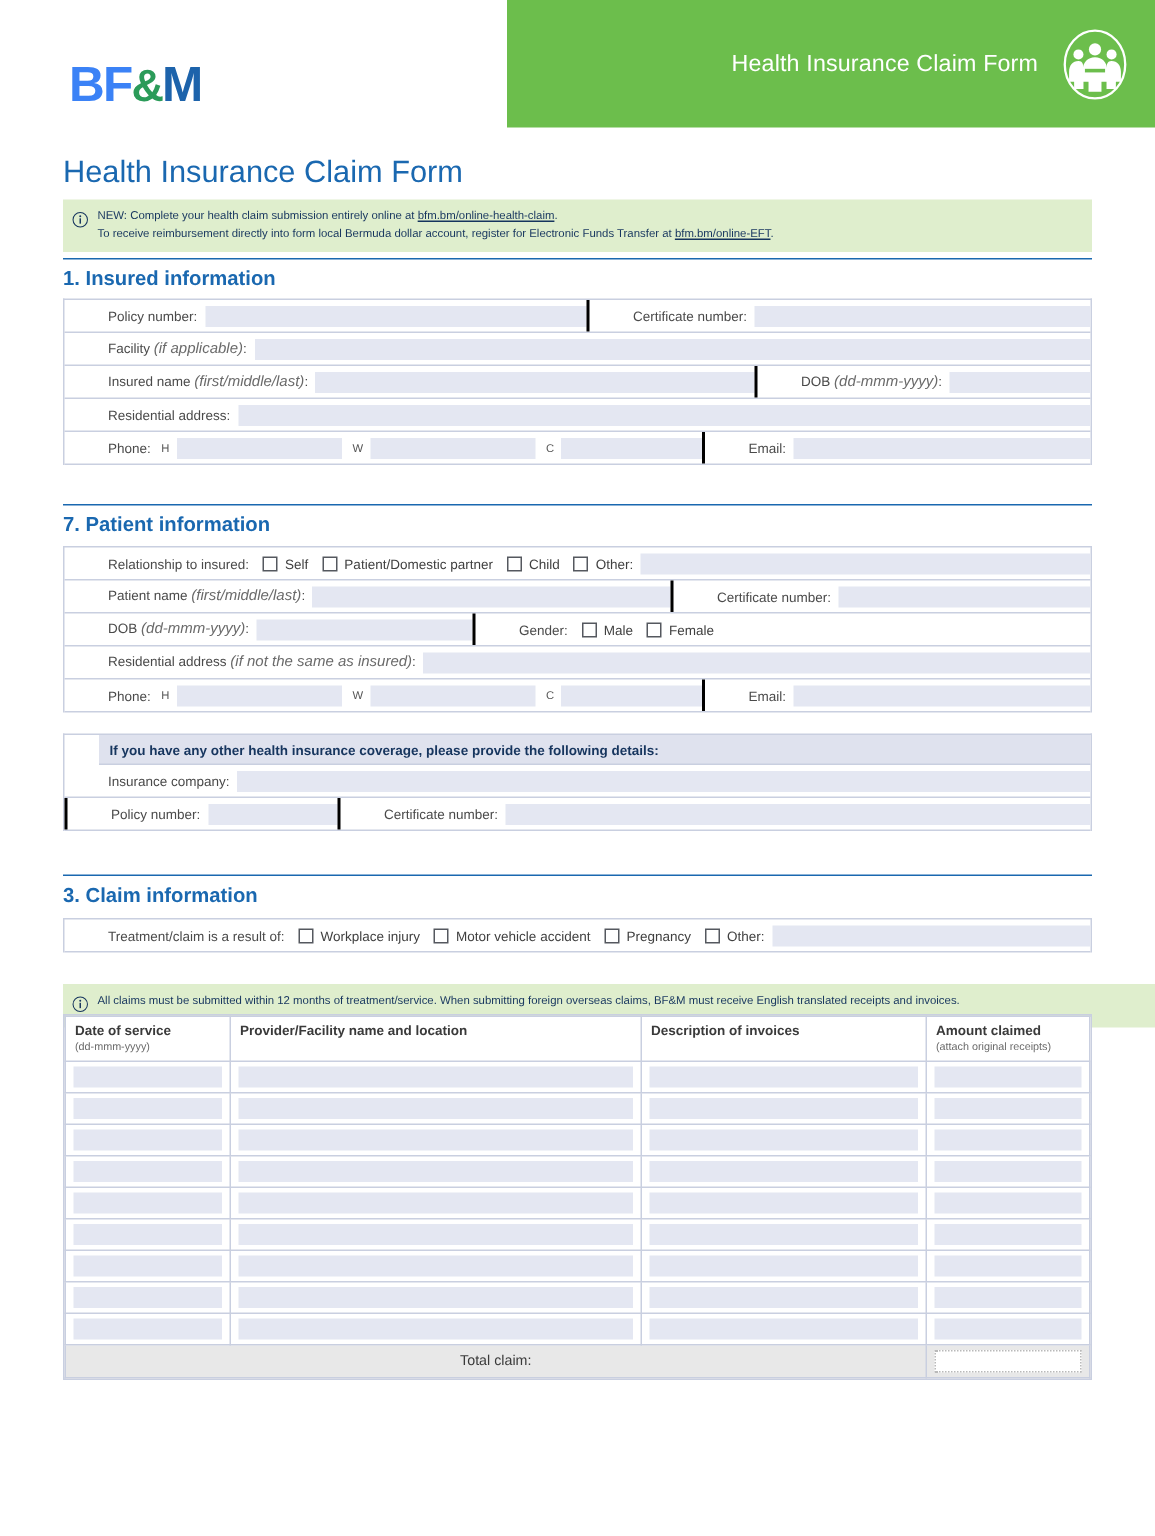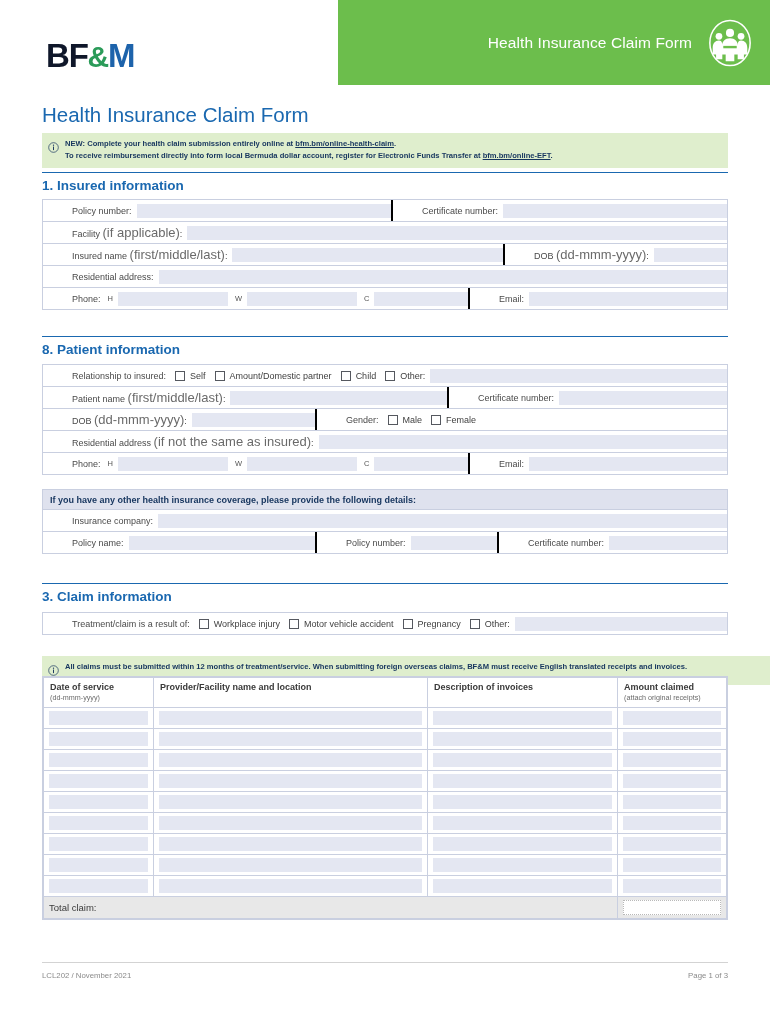--- a/index.html
+++ b/index.html
@@ -22,38 +22,38 @@
   .green-band-title {
     color: #ffffff; font-size: 15.5px; letter-spacing: .1px; white-space: nowrap;
   }
   .family-icon { width: 48px; height: 52px; flex: 0 0 auto; }
 
   .logo {
     position: absolute; left: 46px; top: 39px;
     font-size: 33px; font-weight: bold; letter-spacing: -1.2px;
     font-family: "Liberation Sans", sans-serif; line-height: 1;
   }
-  .logo .b1 { color: #0f172a; }
+  .logo .b1 { color: #3b82f6; }
   .logo .amp { color: #2b9b59; font-size: 30px; }
   .logo .b2 { color: #1d63ab; }
 
   
   .page-title {
     position: absolute; left: 42px; top: 103px;
     font-size: 20.5px; color: #1a68b0; font-weight: normal;
   }
 
   
   .notice {
     background: #dfeecd; display: flex; align-items: flex-start; gap: 6px;
     padding: 5px 8px 5px 6px;
   }
   .notice-top { position: absolute; left: 42px; top: 133px; width: 686px; }
   .notice .i-icon { flex: 0 0 auto; margin-top: 1px; }
-  .notice-body { font-size: 7.6px; line-height: 1.62; color: #16355e; font-weight: bold; }
+  .notice-body { font-size: 7.6px; line-height: 1.62; color: #16355e; font-weight: normal; }
   .notice-body a { color: #16355e; text-decoration: underline; }
 
   .notice-claims {
     position: absolute; left: 42px; top: 656px; width: 764px;
   }
   .notice-claims .notice-body { line-height: 1.6; }
 
   
   .sec-head {
     position: absolute; left: 42px; width: 686px;
@@ -69,59 +69,59 @@
     border-bottom: none;
   }
   .frow {
     display: flex; align-items: center;
     border-bottom: 1px solid #c9cfe0;
     height: 22px;
   }
   .fcell { display: flex; align-items: center; height: 100%; padding: 0 0 0 7px; }
   .fcell.bl { border-left: 2px solid #000000; }
   .flabel { font-size: 9px; color: #4a4a4a; white-space: nowrap; margin-left: 22px; }
-  .flabel .hint { font-size: 13px; color: #6a6a6a; }
+  .flabel .hint { font-size: 10px; color: #6a6a6a; font-style: italic; }
   .finput {
     background: #e4e7f2; border: none; height: 14px; margin-left: 5px;
     flex: 1 1 auto; min-width: 10px;
   }
   .finput.fixed-sm { flex: 0 0 auto; }
   .sublabel { font-size: 7.5px; color: #555; margin-left: 7px; }
 
   
   .cbox {
     width: 10px; height: 10px; border: 1px solid #55585f; background: #fff;
     flex: 0 0 auto; margin-left: 9px;
   }
   .cbox-label { font-size: 9px; color: #3f3f3f; margin-left: 5px; white-space: nowrap; }
 
   
   .bluebar {
     background: #dfe2ee; border-bottom: 1px solid #c9cfe0;
     height: 20px; display: flex; align-items: center; padding-left: 7px;
-    font-size: 9px; font-weight: bold; color: #16355e;
+    font-size: 9px; font-weight: bold; color: #16355e; margin-left: 23px;
   }
 
   
   .ctable {
     position: absolute; left: 42px; top: 676px; width: 686px;
     border: 1px solid #c9cfe0; border-collapse: collapse;
   }
   .ctable table { width: 100%; border-collapse: collapse; }
   .ctable th {
     border: 1px solid #c9cfe0; text-align: left; vertical-align: top;
     padding: 4px 6px 5px 6px; font-size: 9px; font-weight: bold; color: #3a3a3a;
     background: #ffffff;
   }
   .ctable th .hint { display: block; font-size: 7.2px; font-weight: normal; color: #6a6a6a; margin-top: 1px; }
   .ctable td { border: 1px solid #c9cfe0; padding: 3px 5px; height: 21px; }
   .cinput { background: #e4e7f2; height: 14px; width: 100%; }
   .total-row td { background: #e8e8e8; border: 1px solid #c9cfe0; }
   .total-label {
-    text-align: left; font-size: 9.5px; color: #3a3a3a; padding-right: 7px;
+    text-align: center; font-size: 9.5px; color: #3a3a3a; padding-right: 7px;
   }
   .total-input { background: #ffffff; border: 1px dotted #b9b9b9; height: 15px; width: 100%; }
 
   
   .footer {
     position: absolute; left: 42px; top: 962px; width: 686px;
     border-top: 1px solid #d3d3d3; padding-top: 8px;
     display: flex; justify-content: space-between;
     font-size: 7.8px; color: #8a8a8a;
   }
@@ -219,30 +219,30 @@
         <span class="sublabel">C</span>
         <span class="finput"></span>
       </div>
       <div class="fcell bl" style="flex:1;">
         <span class="flabel">Email:</span>
         <span class="finput"></span>
       </div>
     </div>
   </div>
 
-  <div class="sec-head" style="top:336px;">8. Patient information</div>
+  <div class="sec-head" style="top:336px;">7. Patient information</div>
 
   <div class="fblock" style="top:364px;">
     <div class="frow">
       <div class="fcell" style="flex:1;">
         <span class="flabel">Relationship to insured:</span>
         <span class="cbox"></span>
         <span class="cbox-label">Self</span>
         <span class="cbox"></span>
-        <span class="cbox-label">Amount/Domestic partner</span>
+        <span class="cbox-label">Patient/Domestic partner</span>
         <span class="cbox"></span>
         <span class="cbox-label">Child</span>
         <span class="cbox"></span>
         <span class="cbox-label">Other:</span>
         <span class="finput"></span>
       </div>
     </div>
 
     <div class="frow">
       <div class="fcell" style="width:404px;">
@@ -297,24 +297,20 @@
     <div class="bluebar">If you have any other health insurance coverage, please provide the following details:</div>
 
     <div class="frow">
       <div class="fcell" style="flex:1;">
         <span class="flabel">Insurance company:</span>
         <span class="finput"></span>
       </div>
     </div>
 
     <div class="frow">
-      <div class="fcell" style="width:272px;">
-        <span class="flabel">Policy name:</span>
-        <span class="finput"></span>
-      </div>
       <div class="fcell bl" style="width:182px;">
         <span class="flabel">Policy number:</span>
         <span class="finput"></span>
       </div>
       <div class="fcell bl" style="flex:1;">
         <span class="flabel">Certificate number:</span>
         <span class="finput"></span>
       </div>
     </div>
   </div>
@@ -503,18 +499,14 @@
         <tr class="total-row">
           <td colspan="3" class="total-label">Total claim:</td>
           <td>
             <div class="total-input"></div>
           </td>
         </tr>
       </tfoot>
     </table>
   </div>
 
-  <div class="footer">
-    <span>LCL202 / November 2021</span>
-    <span>Page 1 of 3</span>
-  </div>
 
 </div>
 
 </body></html>

